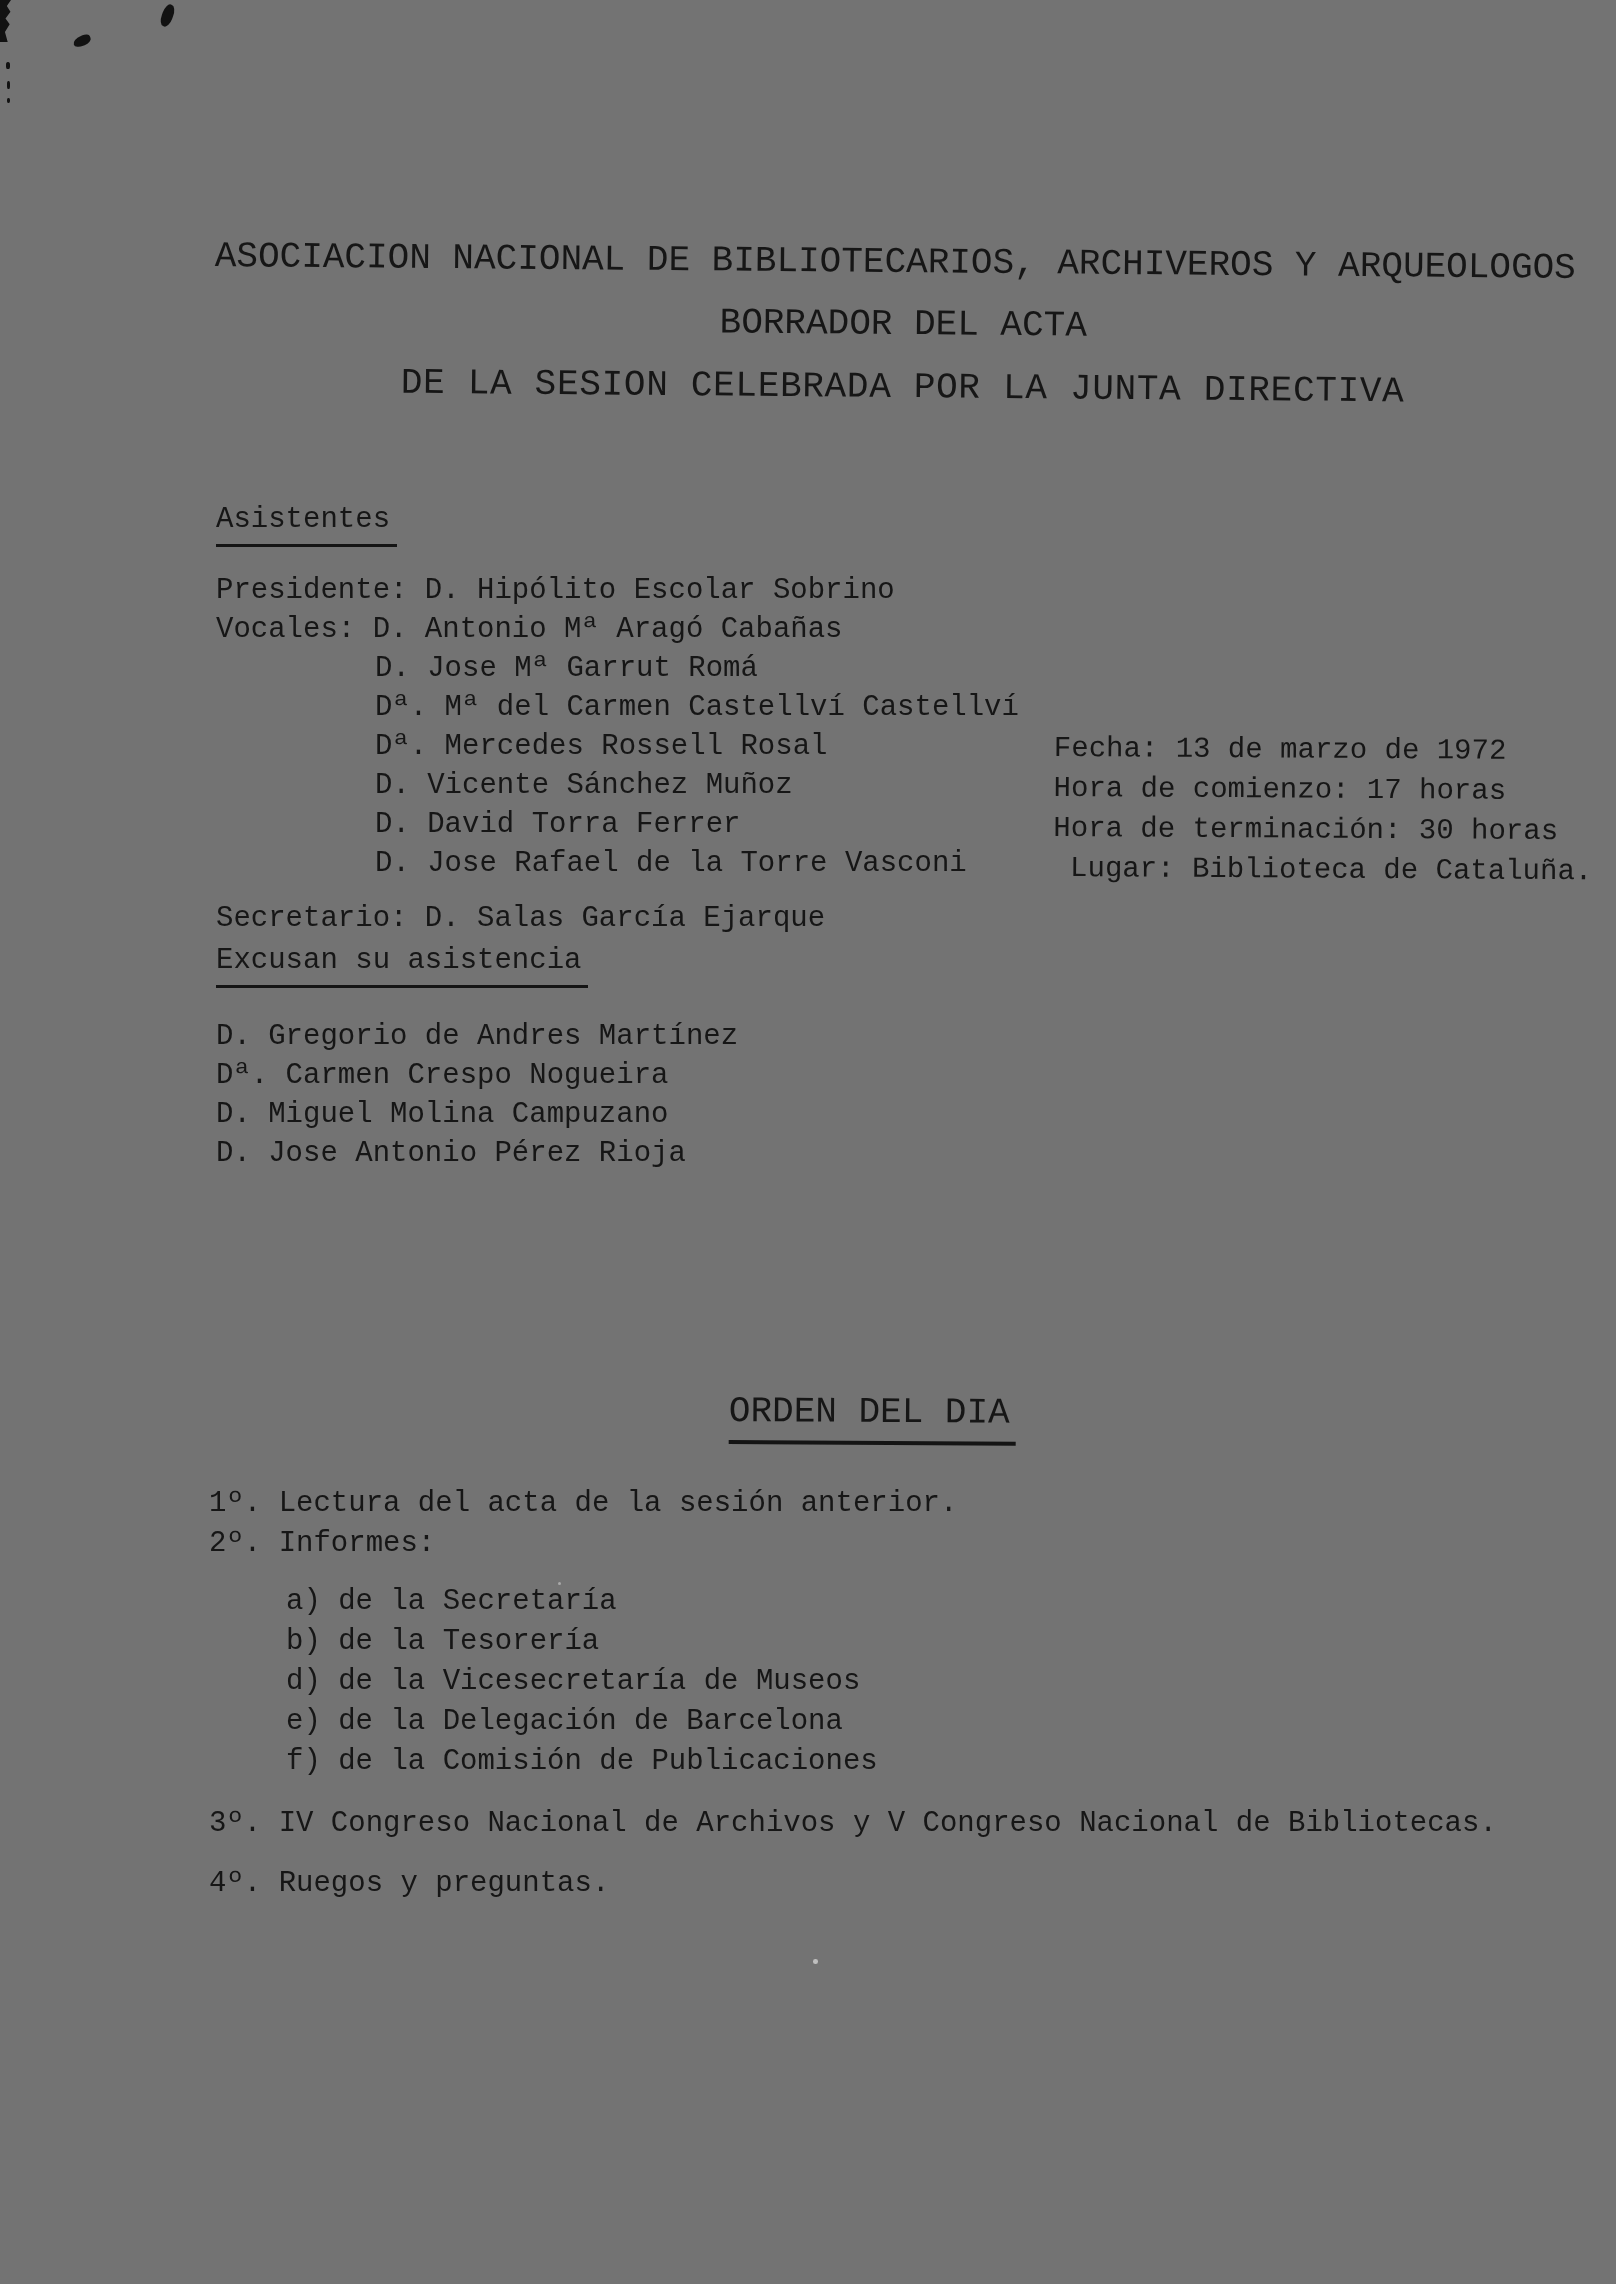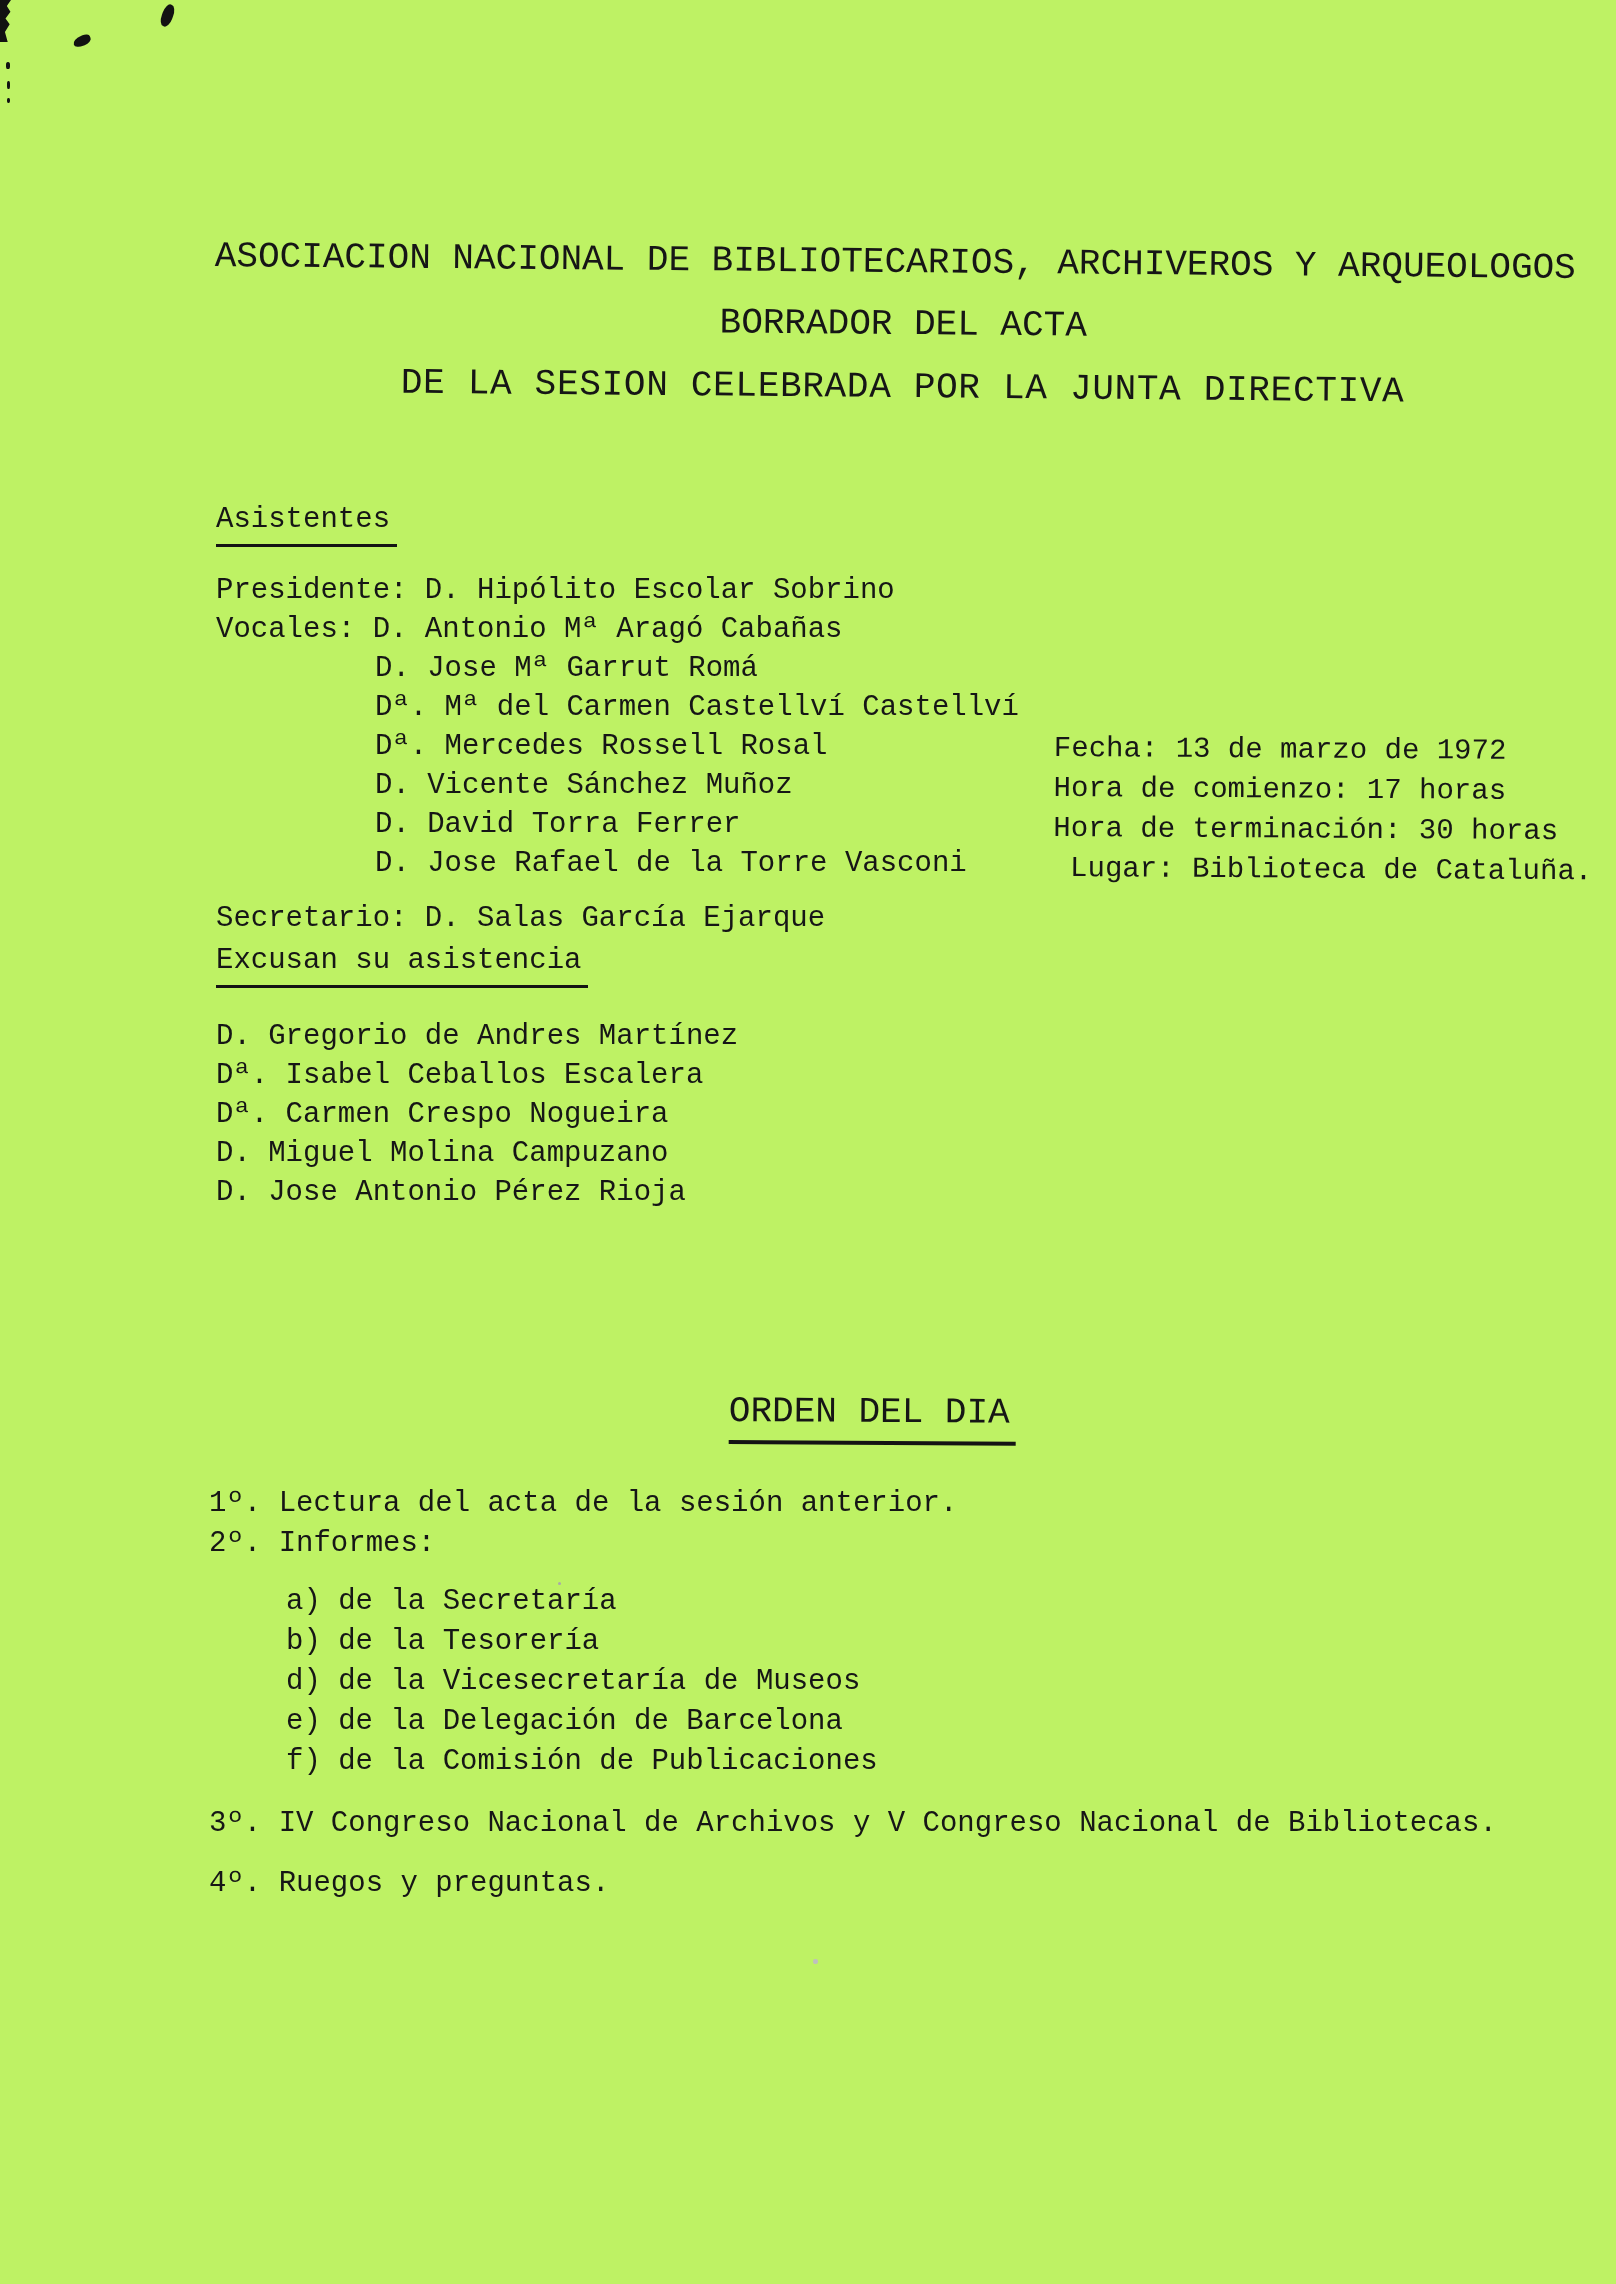--- a/index.html
+++ b/index.html
@@ -11,21 +11,21 @@
     width: 1616px;
     height: 2284px;
     position: relative;
     font-family: "Liberation Mono", monospace;
     color: #161616;
     -webkit-font-smoothing: none;
   }
   .page {
     position: absolute;
     inset: 0;
-    background: #bef264;
+    background: #737373;
     overflow: hidden;
     font-family: Liberation Mono, monospace;
   }
   
   .header {
     position: absolute;
     left: 215px;
     top: 236px;
     width: 1378px;
     font-size: 36px;
@@ -157,21 +157,20 @@
     <div class="row"><span>Hora de terminación:</span> <span>30 horas</span></div>
     <div class="row lugar"><span>Lugar:</span> <span>Biblioteca de Cataluña.</span></div>
   </div>
 
   <div class="excused-heading bodytext">
     <span class="underlined">Excusan su asistencia</span>
   </div>
 
   <div class="excused-list bodytext">
     <div class="row">D. Gregorio de Andres Martínez</div>
-    <div class="row">Dª. Isabel Ceballos Escalera</div>
     <div class="row">Dª. Carmen Crespo Nogueira</div>
     <div class="row">D. Miguel Molina Campuzano</div>
     <div class="row">D. Jose Antonio Pérez Rioja</div>
   </div>
 
   <div class="agenda-heading">
     <span class="underlined">ORDEN DEL DIA</span>
   </div>
 
   <div class="agenda">

